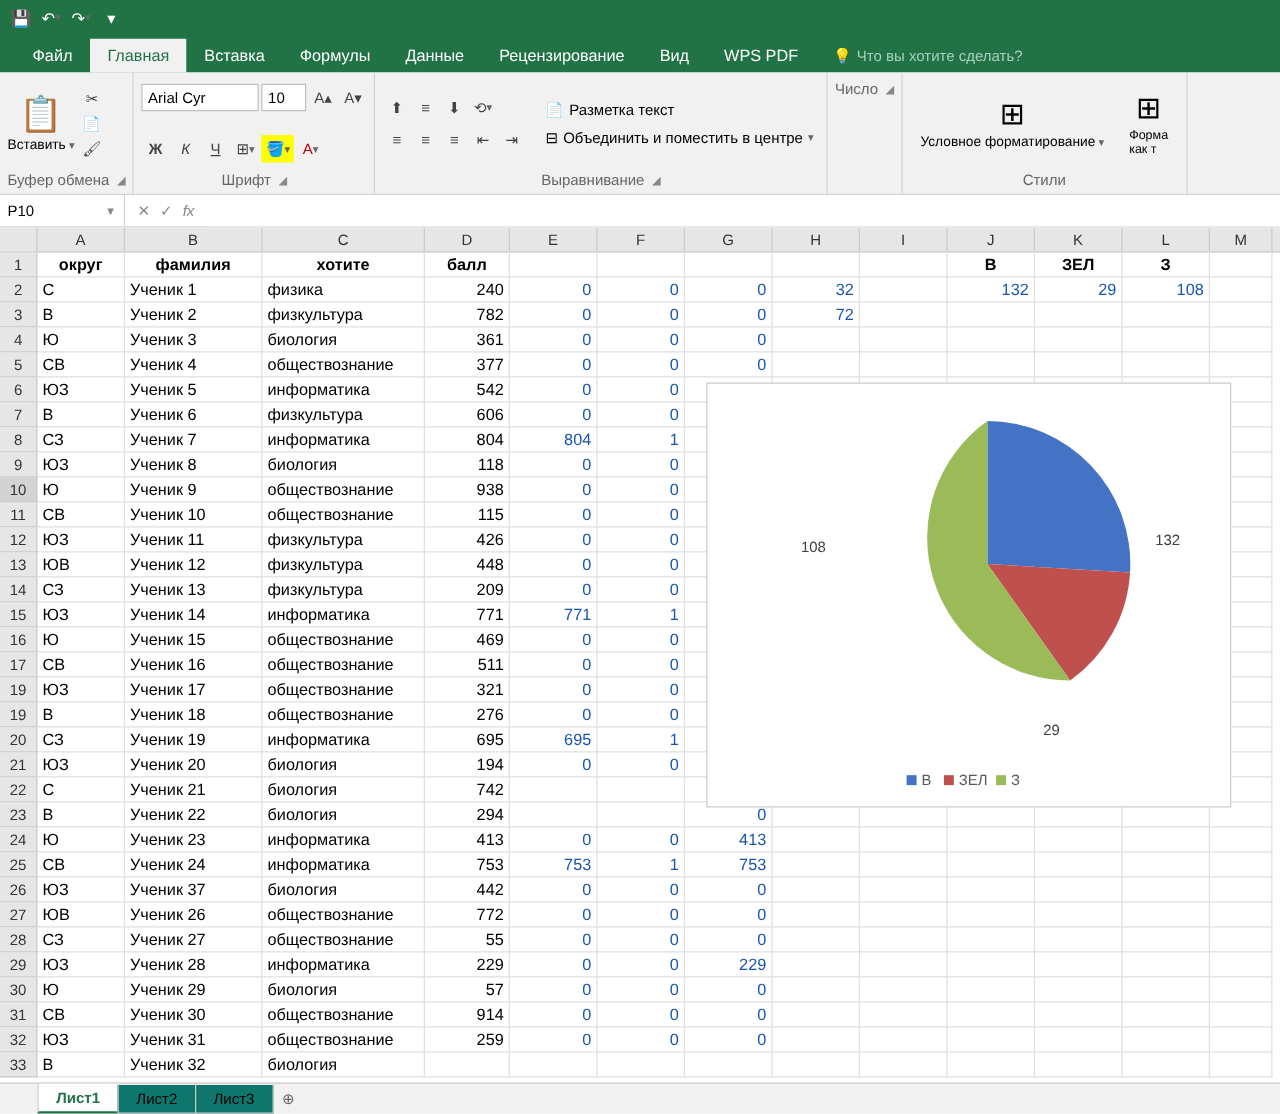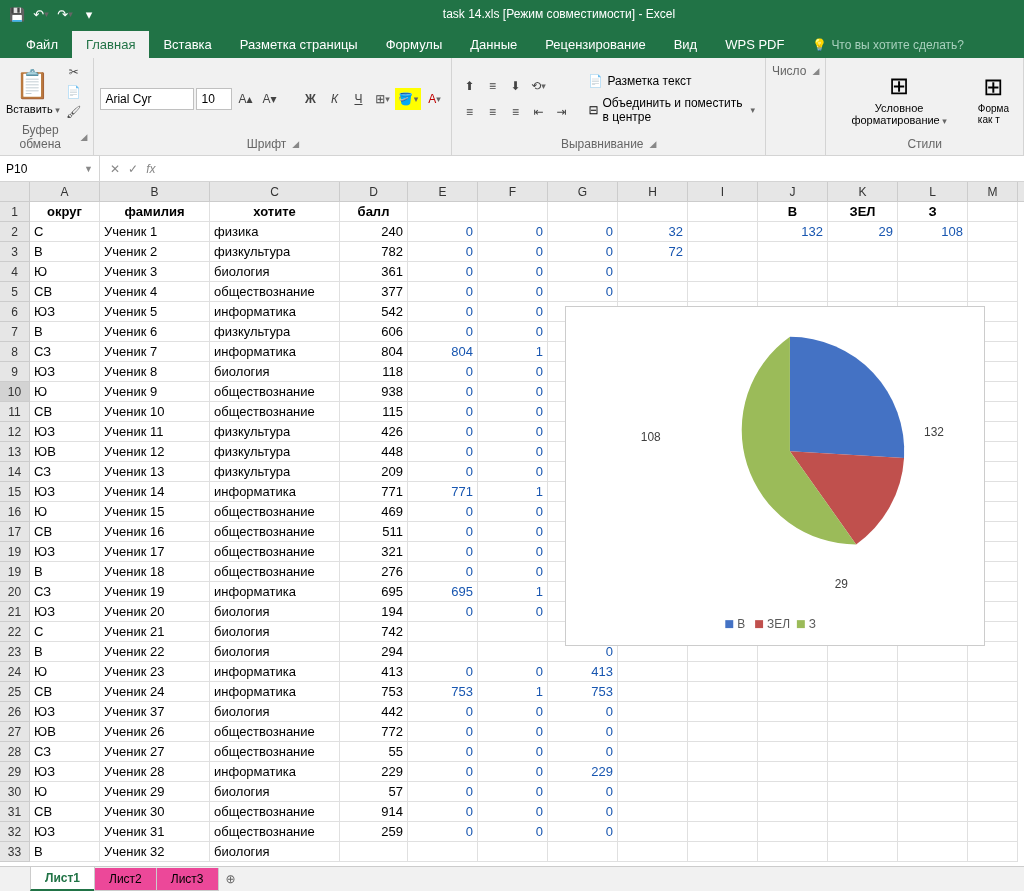--- a/index.html
+++ b/index.html
@@ -14,21 +14,21 @@
 .tell-me{color:#a8d0bd;font-size:12px;margin-left:8px;display:flex;align-items:center;gap:4px;padding:6px}
 .ribbon{background:#f1f1f1;height:98px;display:flex;border-bottom:1px solid #d4d4d4;overflow:hidden}
 .rgroup{border-right:1px solid #d4d4d4;padding:4px 6px 2px;display:flex;flex-direction:column;position:relative}
 .rgroup-content{flex:1;display:flex;align-items:center;gap:4px}
 .rgroup-label{text-align:center;font-size:11px;color:#666;padding:2px 0;display:flex;justify-content:center;align-items:center;gap:6px}
 .rgroup-label .launcher{font-size:9px;color:#888}
 .paste-col{display:flex;flex-direction:column;align-items:center;gap:2px}
 .big-ic{font-size:28px;color:#217346}
 .small-btns{display:flex;flex-direction:column;gap:2px}
 .sm-ic{width:20px;height:18px;display:flex;align-items:center;justify-content:center;color:#444}
-.font-col{display:flex;flex-direction:row;gap:19px}
+.font-col{display:flex;flex-direction:column;gap:19px}
 .font-row{display:flex;gap:2px;align-items:center}
 .sel{border:1px solid #c0c0c0;background:#fff;height:22px;padding:0 4px;font-size:12px}
 .btn-grp{display:flex;gap:1px}
 .rbtn{min-width:22px;height:22px;display:flex;align-items:center;justify-content:center;border:1px solid transparent;color:#444}
 .align-col{display:flex;flex-direction:column;gap:4px}
 .wrap-col{display:flex;flex-direction:column;gap:4px;margin-left:8px}
 .wrap-btn{display:flex;align-items:center;gap:4px;padding:2px 4px;font-size:12px}
 .num-col{display:flex;flex-direction:column;gap:4px}
 .styles-col{display:flex;flex-direction:column;align-items:center;gap:2px;padding:0 8px}
 .formula-bar{height:26px;display:flex;align-items:center;border-bottom:1px solid #d4d4d4;background:#fff}
@@ -43,43 +43,41 @@
 .row{display:flex;height:20px}
 .rh{width:30px;background:#e6e6e6;border-right:1px solid #ccc;border-bottom:1px solid #ccc;text-align:center;font-size:12px;line-height:20px;color:#333}
 .rh.sel-row{background:#d3d3d3}
 .cell{border-right:1px solid #e0e0e0;border-bottom:1px solid #e0e0e0;padding:0 4px;font-size:13px;line-height:20px;overflow:hidden;white-space:nowrap;color:#000}
 .cell.hdr{font-weight:bold;text-align:center}
 .cell.num{text-align:right;color:#1856b0}
 .cell.numblk{text-align:right;color:#000}
 .chart{position:absolute;left:565px;top:124px;width:420px;height:340px;background:#fff;border:1px solid #ccc}
 .chart svg{width:100%;height:100%}
 .sheet-tabs{height:25px;display:flex;align-items:center;border-top:1px solid #ccc;background:#f1f1f1;padding-left:30px;gap:0}
-.sheet-tab{padding:4px 14px;border:1px solid #ccc;border-top:none;font-size:12px;background:#ec4899;margin-right:-1px}
+.sheet-tab{padding:4px 14px;border:1px solid #ccc;border-top:none;font-size:12px;background:#0f766e;margin-right:-1px}
 .sheet-tab.active{background:#fff;border-bottom:2px solid #217346;font-weight:600;color:#217346}
 .new-sheet{padding:4px 8px;color:#666}
 .dd::after{content:' ▾';font-size:9px;color:#666}
 </style>
 </head>
 <body>
 
 <div class="titlebar">
   <div class="qat">
     <span class="ic">💾</span>
     <span class="ic dd">↶</span>
     <span class="ic dd">↷</span>
     <span class="ic">▾</span>
   </div>
-  <div class="title">task 14.xls  [Режим совместимости] - Excel</div>
 </div>
 
 <div class="tabs">
   <div class="tab">Файл</div>
   <div class="tab active">Главная</div>
   <div class="tab">Вставка</div>
-  <div class="tab">Разметка страницы</div>
   <div class="tab">Формулы</div>
   <div class="tab">Данные</div>
   <div class="tab">Рецензирование</div>
   <div class="tab">Вид</div>
   <div class="tab">WPS PDF</div>
   <div class="tell-me">💡 <span>Что вы хотите сделать?</span></div>
 </div>
 
 <div class="ribbon">
   <div class="rgroup">

